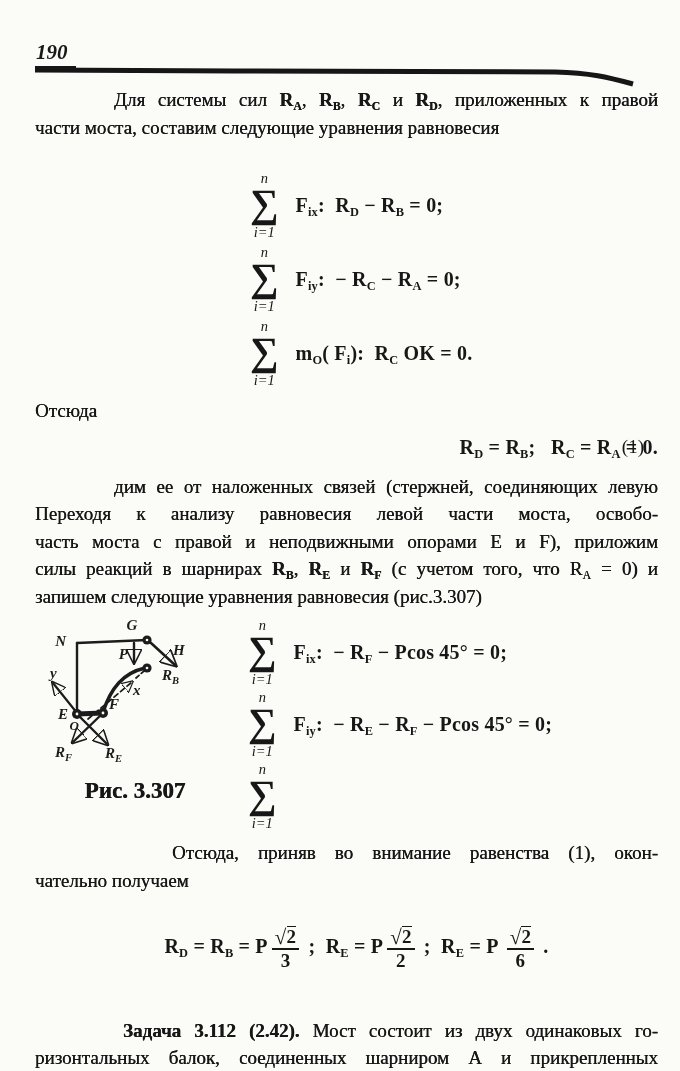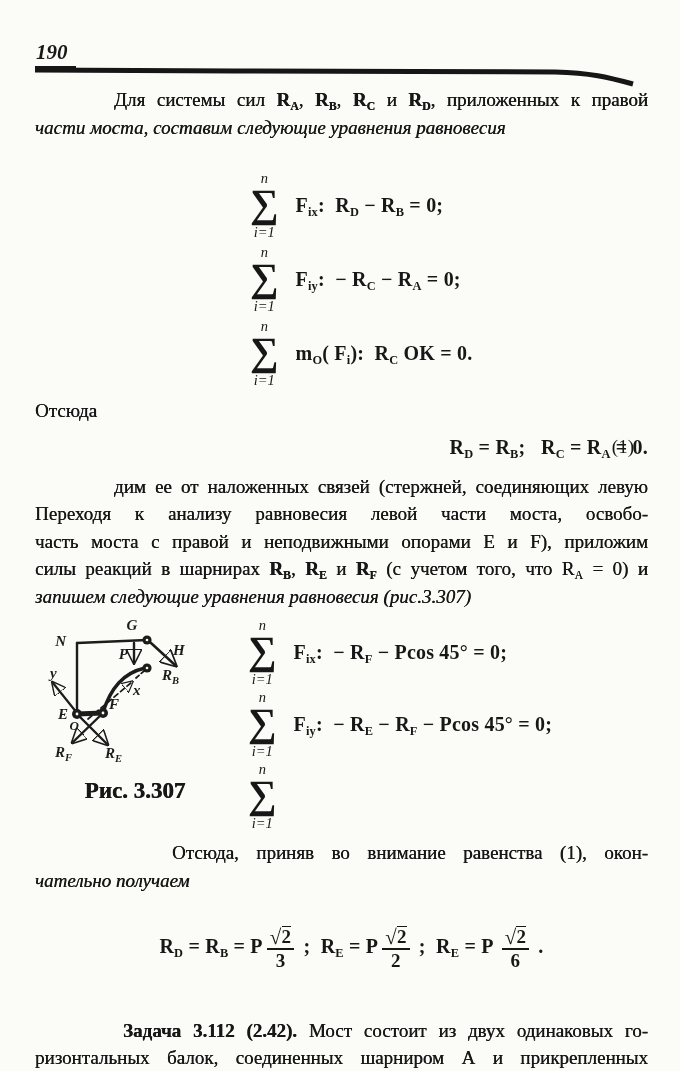--- a/index.html
+++ b/index.html
@@ -1,32 +1,32 @@
 <!DOCTYPE html>
 <html><head>
 <meta charset="utf-8">
 <style>
   html,body{margin:0;padding:0;}
   body{
     width:680px;height:1071px;background:#fbfbf7;color:#171717;
     font-family:"Liberation Serif","DejaVu Serif",serif;
     overflow:hidden;
   }
-  .page{box-sizing:border-box;width:680px;height:1071px;padding:40px 32px 0 35px;overflow:hidden;position:relative;}
+  .page{box-sizing:border-box;width:680px;height:1071px;padding:40px 22px 0 35px;overflow:hidden;position:relative;}
 
   
   .header{position:relative;height:46px;}
   .pagenum{display:inline-block;font-weight:bold;font-style:italic;font-size:21px;
     border-bottom:3px solid #161616;padding:0 8px 1px 1px;}
   .rule-svg{position:absolute;left:0;top:24px;width:613px;height:28px;}
 
   
   .para{font-size:19px;line-height:27.5px;text-shadow:0.3px 0 0 currentColor;}
   .line{text-align:justify;text-align-last:justify;}
-  .line.last{text-align:left;text-align-last:left;font-style:italic;}
+  .line.last{text-align:left;text-align-last:left;}
   .p1 .line:first-child{text-indent:79px;}
   .p2 .line:first-child{text-indent:79px;}
   .p3 .line:first-child{text-indent:137px;}
   .p4 .line:first-child{text-indent:88px;}
   .bb{font-weight:bold;}
   sub{font-size:0.62em;vertical-align:-0.3em;line-height:0;}
 
   
   .eqblock1{margin:30px 0 0 215px;}
   .eqrow{display:flex;align-items:center;margin-bottom:6px;font-weight:bold;font-size:20px;}

